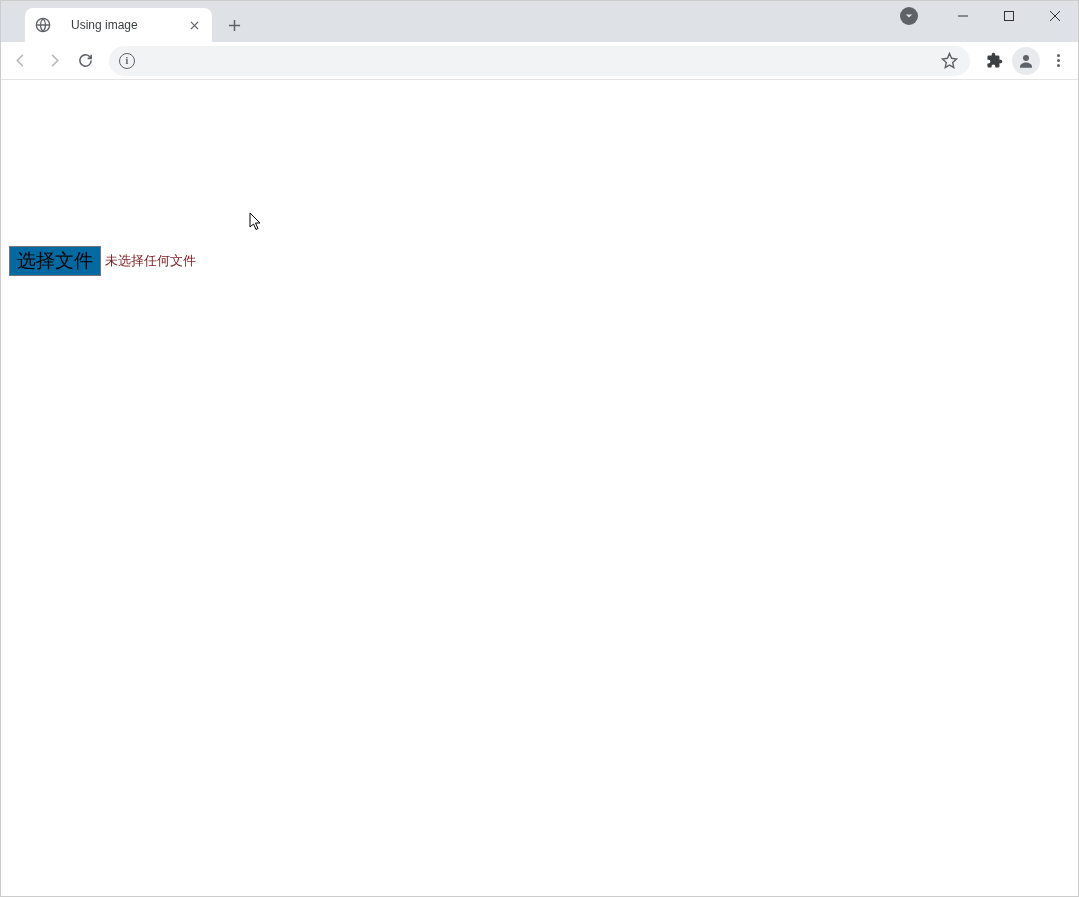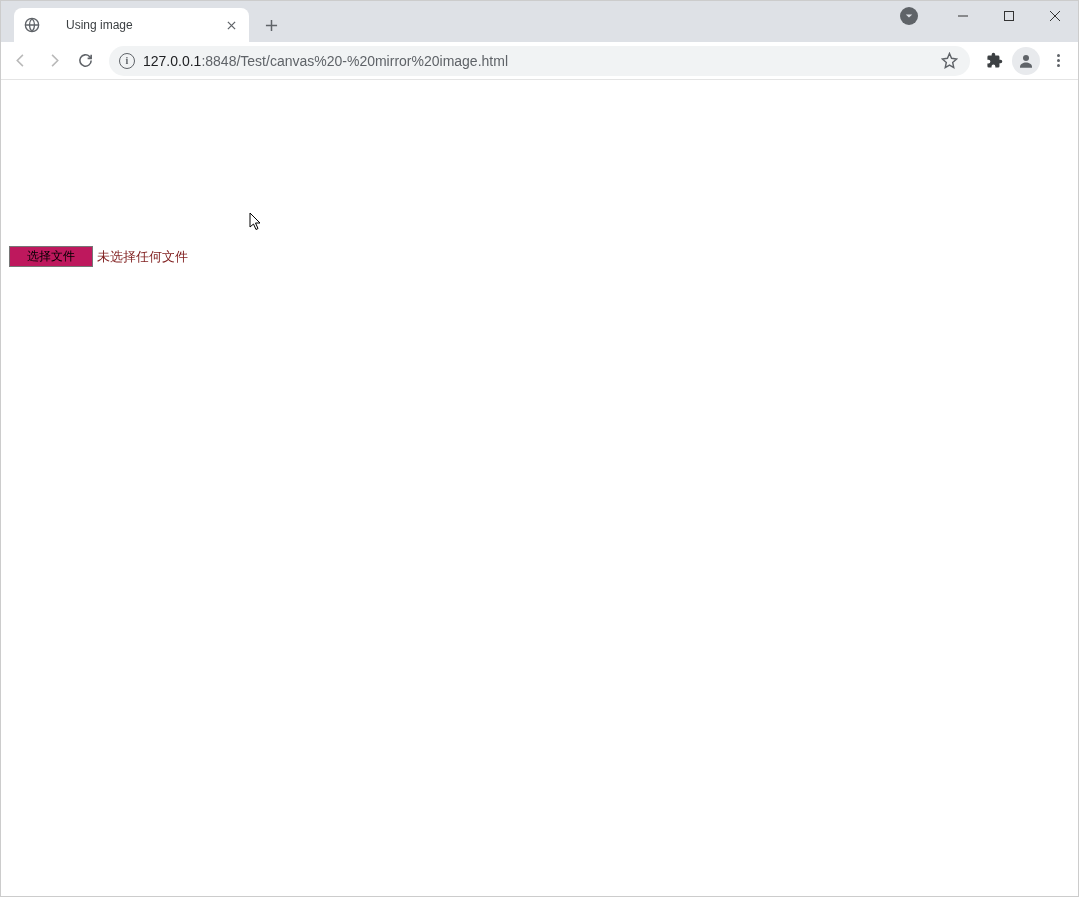--- a/index.html
+++ b/index.html
@@ -16,27 +16,27 @@
     .titlebar {
       background: #dee1e6;
       height: 41px;
       display: flex;
       align-items: flex-end;
       position: relative;
     }
     .tab {
       background: #fff;
       height: 34px;
-      width: 235px;
-      margin-left: 13px;
+      width: 187px;
+      margin-left: 24px;
       border-radius: 8px 8px 0 0;
       display: flex;
       align-items: center;
       padding: 0 10px;
-      gap: 26px;
+      gap: 20px;
       position: relative;
     }
     .tab-favicon {
       width: 16px; height: 16px;
       display: inline-flex; align-items: center; justify-content: center;
       color: #5f6368;
     }
     .tab-title {
       flex: 1;
       font-size: 12px;
@@ -153,24 +153,24 @@
     }
     .file-row {
       margin: 8px 0 0 8px;
       display: flex;
       align-items: center;
       gap: 4px;
       font-size: 13px;
     }
     .file-btn {
       font-family: Arial, "Microsoft YaHei", sans-serif;
-      font-size: 12px;
-      background: #be185d;
+      font-size: 19px;
+      background: #0369a1;
       border: 1px solid #767676;
-      padding: 1px 17px;
+      padding: 1px 7px;
       cursor: pointer;
     }
     .file-status {
       font-family: Arial, "Microsoft YaHei", sans-serif;
       color: #7f1d1d;
     }
     .cursor {
       position: absolute;
       left: 248px; top: 124px;
       pointer-events: none;
@@ -236,23 +236,20 @@
       </svg>
   </span>
   <span class="nav-btn">
     <svg width="17" height="17" viewBox="0 0 24 24" fill="none" stroke="#5f6368" stroke-width="2.2">
         <path d="M20 12a8 8 0 1 1-2.34-5.66L20 9"></path>
         <path d="M20 4v5h-5"></path>
       </svg>
   </span>
   <div class="omnibox">
     <span class="site-info">i</span>
-    <span class="url-text">
-      <span class="url-host">127.0.0.1</span><span class="url-port">:8848</span><span class="url-path">/Test/canvas%20-%20mirror%20image.html</span>
-    </span>
     <span class="omnibox-spacer"></span>
     <span class="star-icon">
       <svg width="17" height="17" viewBox="0 0 24 24" fill="none" stroke="#5f6368" stroke-width="2">
           <path d="M12 2l2.9 6.9L22 10l-5.5 4.8L18 22l-6-3.5L6 22l1.5-7.2L2 10l7.1-1.1z"></path>
         </svg>
     </span>
   </div>
   <span class="toolbar-icon">
     <svg width="17" height="17" viewBox="0 0 24 24" fill="#3c4043">
         <path d="M20.5 11H19V7a2 2 0 0 0-2-2h-4V3.5a2.5 2.5 0 0 0-5 0V5H4a2 2 0 0 0-2 2v3.8h1.5a2.7 2.7 0 0 1 0 5.4H2V20a2 2 0 0 0 2 2h3.8v-1.5a2.7 2.7 0 0 1 5.4 0V22H17a2 2 0 0 0 2-2v-4h1.5a2.5 2.5 0 0 0 0-5z"></path>

